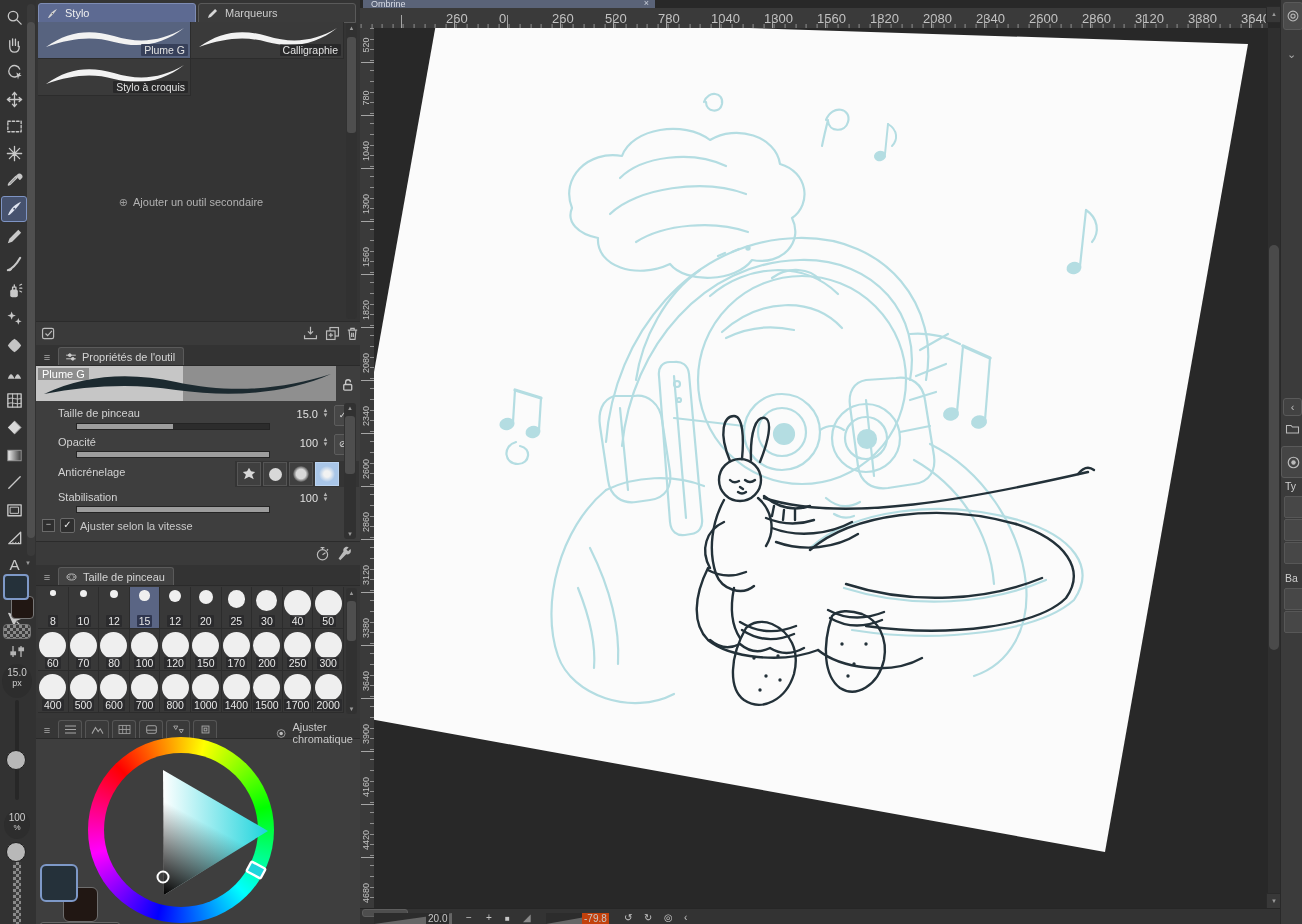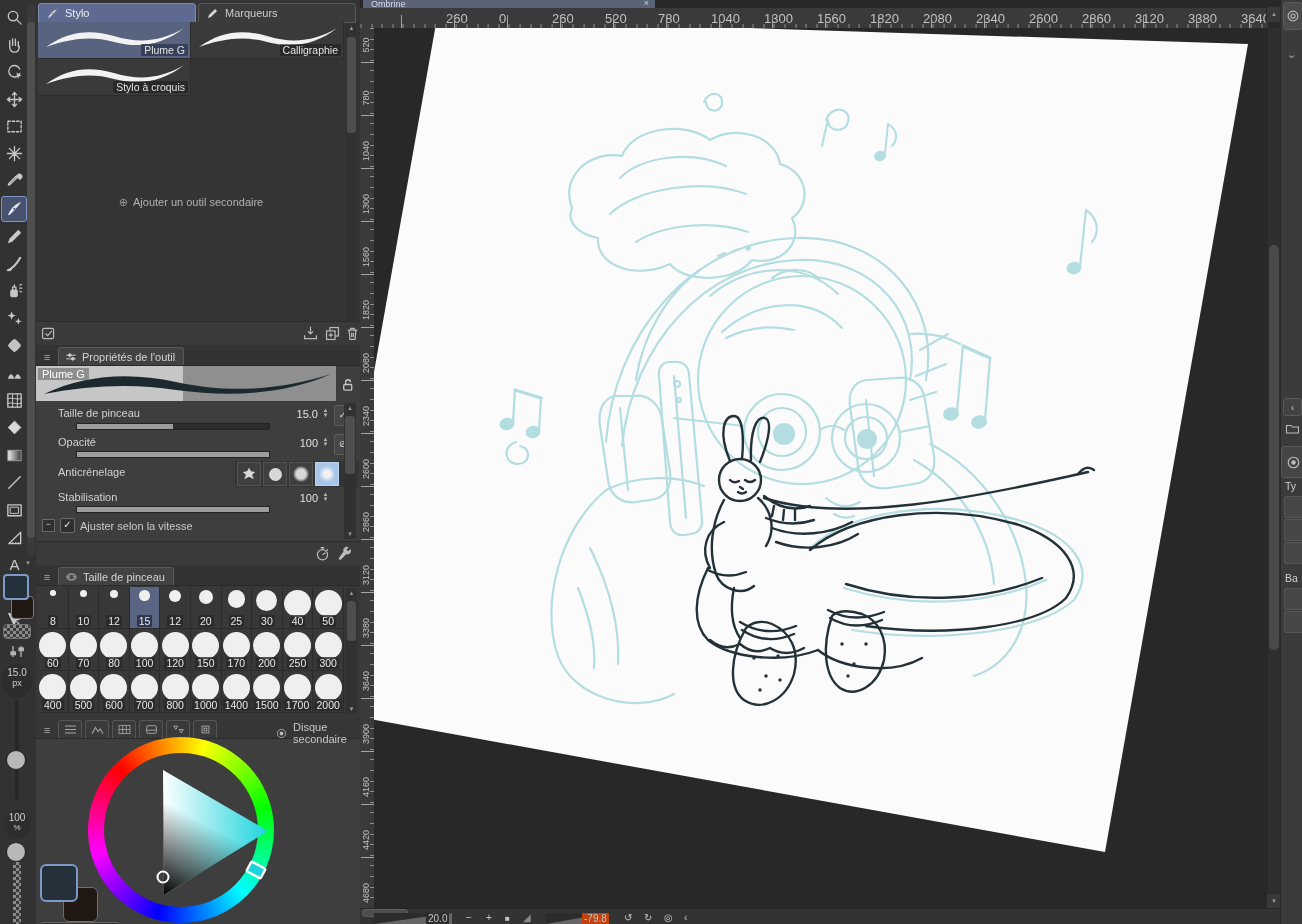--- a/index.html
+++ b/index.html
@@ -688,21 +688,21 @@
                 <rect x="8" y="6" width="4" height="4"></rect>
               </svg>
             </span>
           </div>
         </div>
       <div style="position:absolute;left:240px;top:3px;display:flex;align-items:center;gap:6px;">
         <svg width="15" height="15" viewBox="0 0 20 20">
             <circle cx="10" cy="10" r="7.5" fill="none" stroke="#bbb" stroke-width="1.4"></circle>
             <circle cx="10" cy="10" r="3.4" fill="#bbb"></circle>
           </svg>
-        <span>Disque secondaire</span>
+        <span>Ajuster chromatique</span>
       </div>
     </div>
     <div id="hue-ring"></div>
     <div id="hue-hole"></div>
     <svg class="abs" style="left:0;top:0;z-index:2;" width="324" height="206" viewBox="0 0 324 206">
       <defs>
         <linearGradient id="triH" gradientUnits="userSpaceOnUse" x1="127" y1="114" x2="232" y2="113">
           <stop offset="0" stop-color="#ffffff"></stop>
             <stop offset="1" stop-color="#1ed4dc"></stop>
         </linearGradient>

